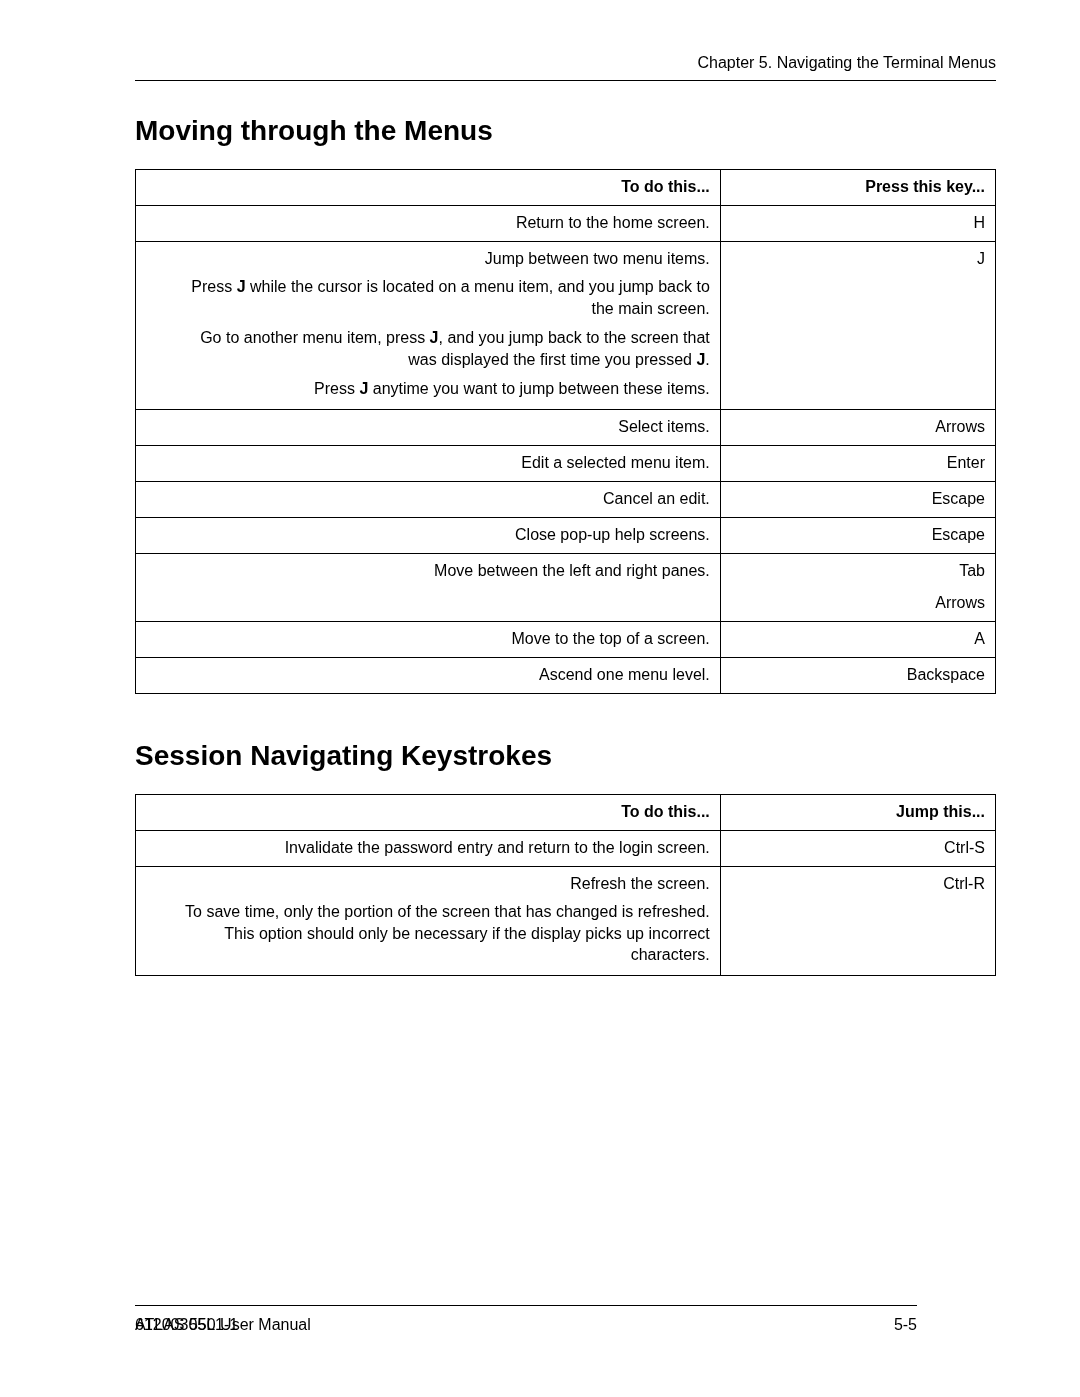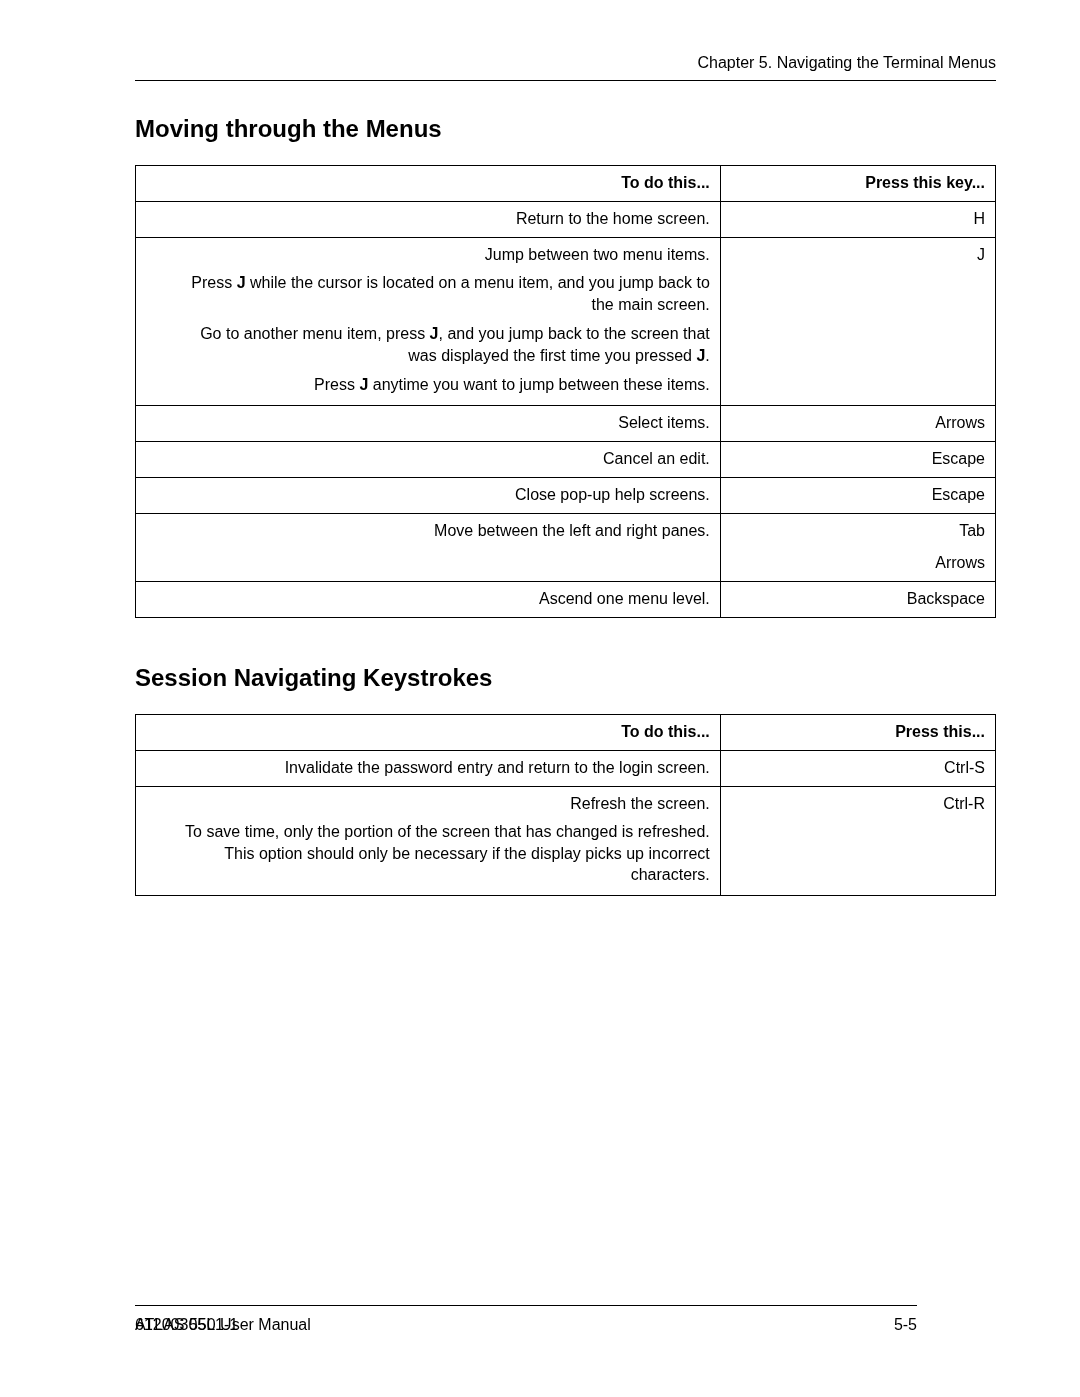--- a/index.html
+++ b/index.html
@@ -17,21 +17,21 @@
     padding: 54px 56px 60px 135px;
   }
   .header-line {
     text-align: right;
     font-size: 16px;
     padding-bottom: 8px;
     border-bottom: 1.2px solid #000;
     margin-bottom: 34px;
   }
   h2.section-title {
-    font-size: 24px;
+    font-size: 28px;
     font-weight: bold;
     margin: 0 0 22px 0;
   }
   table.doc-table {
     width: 100%;
     border-collapse: collapse;
     font-size: 16px;
     margin-bottom: 46px;
   }
   table.doc-table th, table.doc-table td {
@@ -103,54 +103,62 @@
           <span>Press </span><b class="kb">J</b><span> anytime you want to jump between these items.</span>
         </div>
       </td>
       <td>J</td>
     </tr>
     <tr>
       <td>Select items.</td>
       <td>Arrows</td>
     </tr>
     <tr>
+      <td>Edit a selected menu item.</td>
+      <td>Enter</td>
+    </tr>
+    <tr>
       <td>Cancel an edit.</td>
       <td>Escape</td>
     </tr>
     <tr>
       <td>Close pop-up help screens.</td>
       <td>Escape</td>
     </tr>
     <tr>
       <td>Move between the left and right panes.</td>
       <td>
         <div class="key-multi">
           <div>Tab</div>
           <div>Arrows</div>
         </div>
       </td>
+    </tr>
+    <tr>
+      <td>Move to the top of a screen.</td>
+      <td>A</td>
     </tr>
     <tr>
       <td>Ascend one menu level.</td>
       <td>Backspace</td>
     </tr>
   </tbody>
     </table>
 
   <h2 class="section-title">Session Navigating Keystrokes</h2>
 
   <table class="doc-table">
     <colgroup>
         <col class="col-action">
         <col class="col-key">
       </colgroup>
     <tbody>
         <tr>
       <th>To do this...</th>
-      <th>Press this...</th>
+      <th>Jump this...</th>
     </tr>
     <tr>
       <td>Invalidate the password entry and return to the login screen.</td>
       <td>Ctrl-S</td>
     </tr>
     <tr>
       <td>
         <div>Refresh the screen.</div>
         <div class="sub-note">To save time, only the portion of the screen that has changed is refreshed. This option should only be necessary if the display picks up incorrect characters.</div>
       </td>

